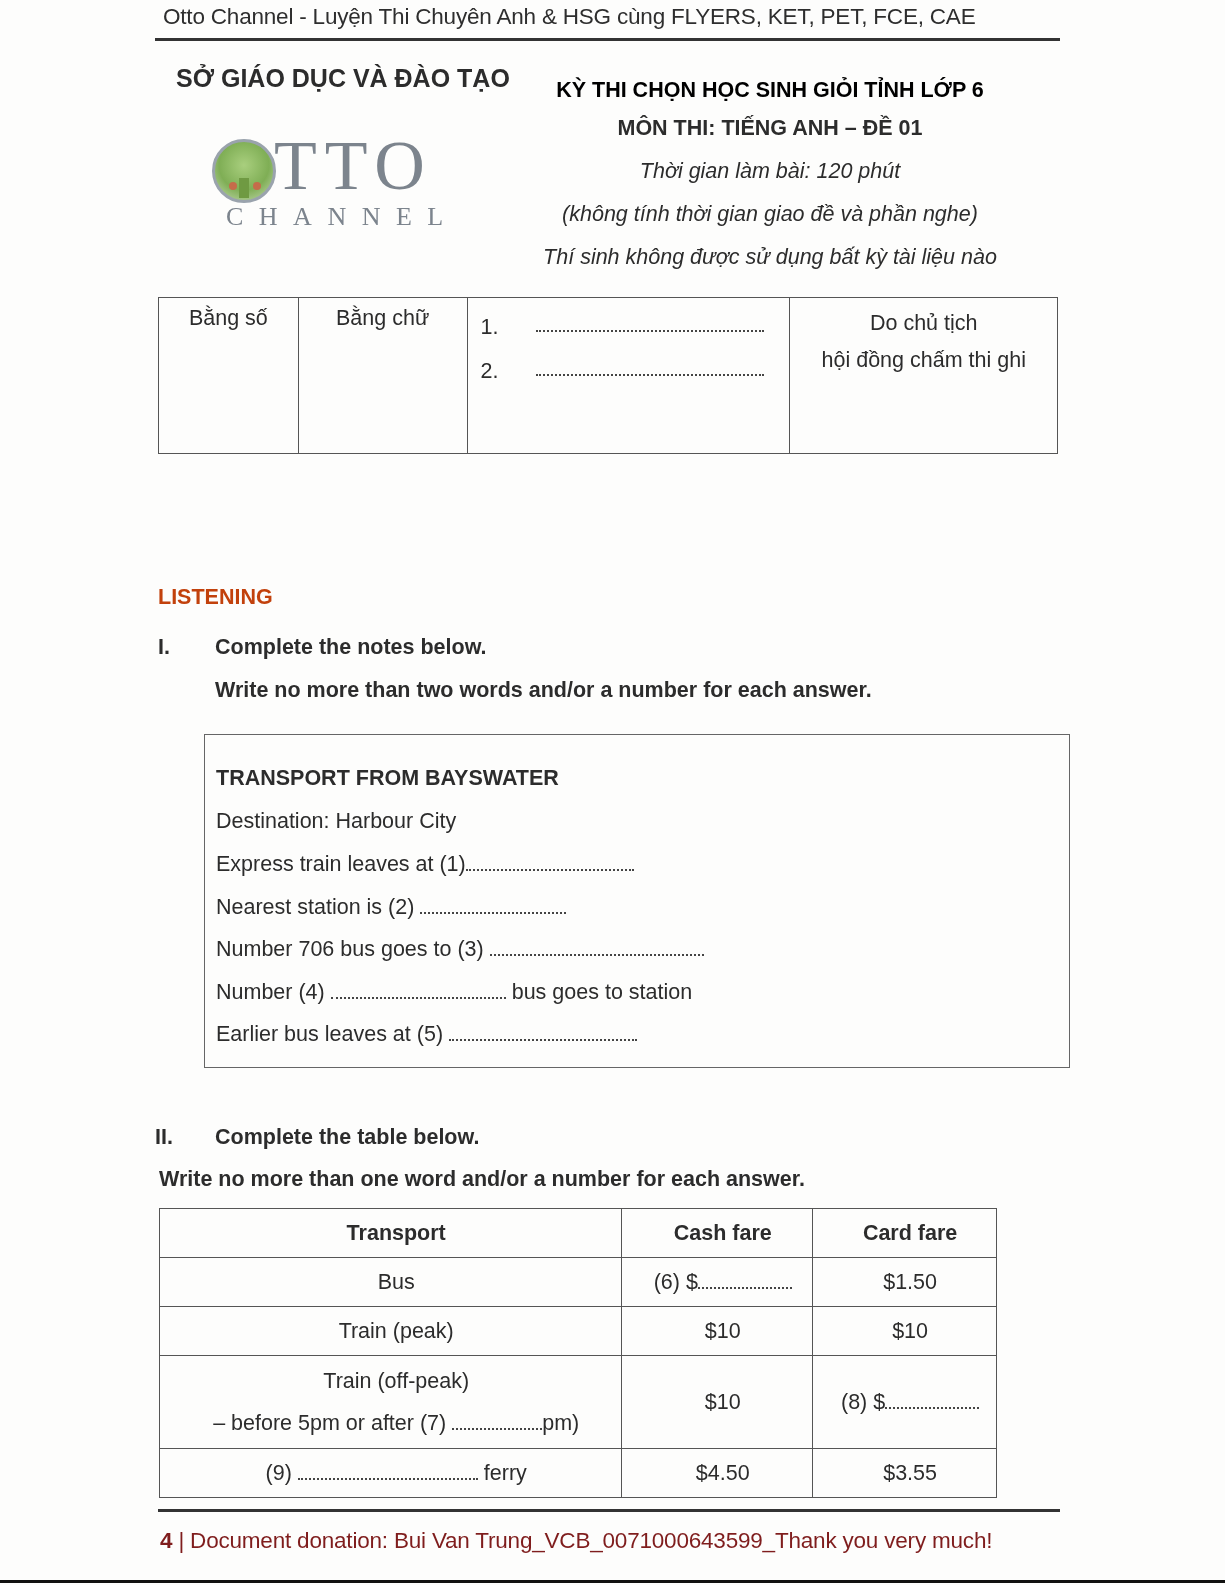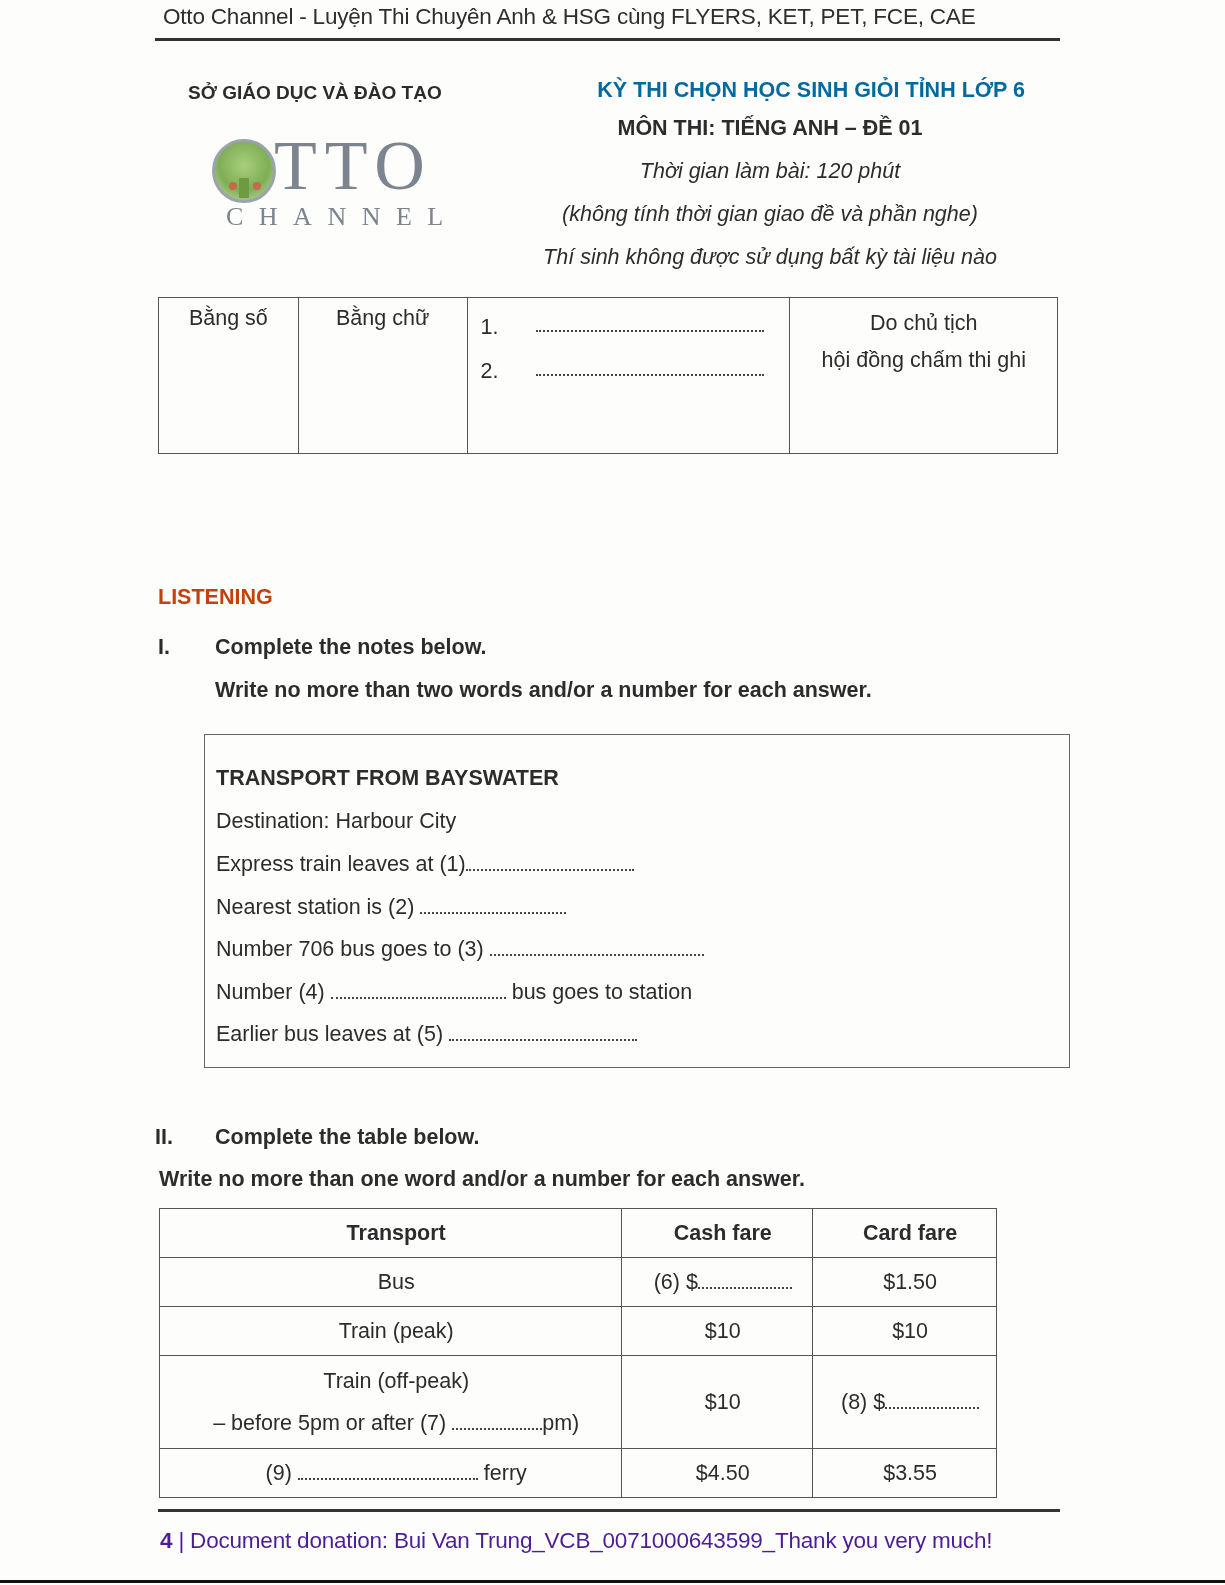--- a/index.html
+++ b/index.html
@@ -4,23 +4,23 @@
 <style>
   html, body { margin:0; padding:0; }
   body {
     width:1225px; height:1585px; position:relative; overflow:hidden;
     background:#fdfdfc; color:#2a2a2a;
     font-family:"Liberation Sans", sans-serif;
   }
   .abs { position:absolute; }
   .hdr-text { left:163px; top:4px; font-size:22.5px; color:#2e2e2e; letter-spacing:-0.2px; white-space:nowrap; }
   .hdr-rule { left:155px; top:38px; width:905px; height:3px; background:#333; }
-  .left-title { left:176px; top:82px; font-size:19px; font-weight:bold; color:#2c2c2c; white-space:nowrap;margin-left:12px; }
+  .left-title { left:176px; top:64px; font-size:25px; font-weight:bold; color:#2c2c2c; white-space:nowrap; }
   .right-block { left:515px; top:74px; width:510px; text-align:center; }
-  .right-block .l1 { font-size:21.5px; font-weight:bold; height:38px; line-height:32px; color:#0369a1; white-space:nowrap;text-align:right; }
+  .right-block .l1 { font-size:21.5px; font-weight:bold; height:38px; line-height:32px; color:#000000; white-space:nowrap; }
   .right-block .l2 { font-size:21.5px; font-weight:bold; height:44px; line-height:32px; color:#2c2c2c; }
   .right-block .it { font-size:21.5px; font-style:italic; height:43px; line-height:30px; color:#2c2c2c; white-space:nowrap; }
   
   .logo { left:212px; top:137px; width:250px; height:100px; }
   .logo-circle { position:absolute; left:0; top:2px; width:58px; height:58px; border-radius:50%;
     border:3px solid #9aa3ad; background:radial-gradient(circle at 50% 40%, #a9cf7e 0%, #7fae55 55%, #c8dcb6 100%); }
   .logo-trunk { position:absolute; left:24px; top:36px; width:10px; height:20px; background:#6f9a42; }
   .logo-kid1 { position:absolute; left:14px; top:40px; width:8px; height:8px; border-radius:50%; background:#c56b4a; }
   .logo-kid2 { position:absolute; left:38px; top:40px; width:8px; height:8px; border-radius:50%; background:#c56b4a; }
   .logo-tto { position:absolute; left:62px; top:-6px; font-family:"Liberation Serif", serif; font-size:70px; color:#7c848d; letter-spacing:8px; line-height:70px; }
@@ -42,21 +42,21 @@
   .notes-box .line { position:absolute; left:11px; font-size:21.5px; color:#2c2c2c; white-space:nowrap; }
   .notes-box .title { font-weight:bold; }
   
   .fares { left:159px; top:1208px; width:838px; }
   .fares td { border:1.5px solid #555; font-size:21.5px; color:#2c2c2c; padding:0 0 0 11px; text-align:center; vertical-align:middle; }
   .fares .hd td { font-weight:bold; height:48px; }
   .fares .r td { height:48px; }
   .fares .r2 td { height:92px; }
   .fares .r2 .two { line-height:42px; }
   .ftr-rule { left:158px; top:1509px; width:902px; height:3px; background:#333; }
-  .ftr-text { left:160px; top:1528px; font-size:22.5px; color:#4c1d95; white-space:nowrap; letter-spacing:-0.2px; }
+  .ftr-text { left:160px; top:1528px; font-size:22.5px; color:#7f1d1d; white-space:nowrap; letter-spacing:-0.2px; }
   .ftr-text b { font-weight:bold; }
   .bottom-rule { left:0; top:1580px; width:1225px; height:3px; background:#111; }
 </style>
 </head>
 <body>
 
 <div class="abs hdr-text">Otto Channel  - Luyện Thi Chuyên Anh &amp; HSG cùng FLYERS, KET, PET, FCE, CAE</div>
 <div class="abs hdr-rule"></div>
 
 <div class="abs left-title">SỞ GIÁO DỤC VÀ ĐÀO TẠO</div>

